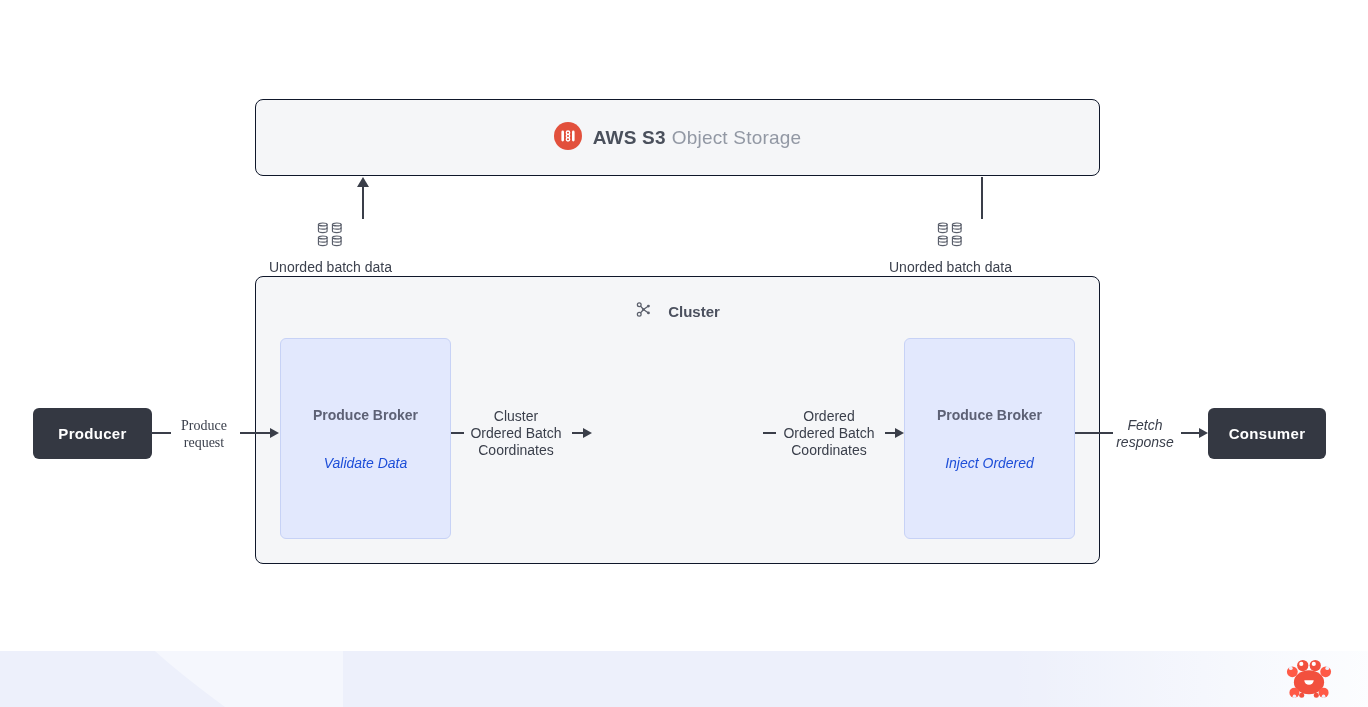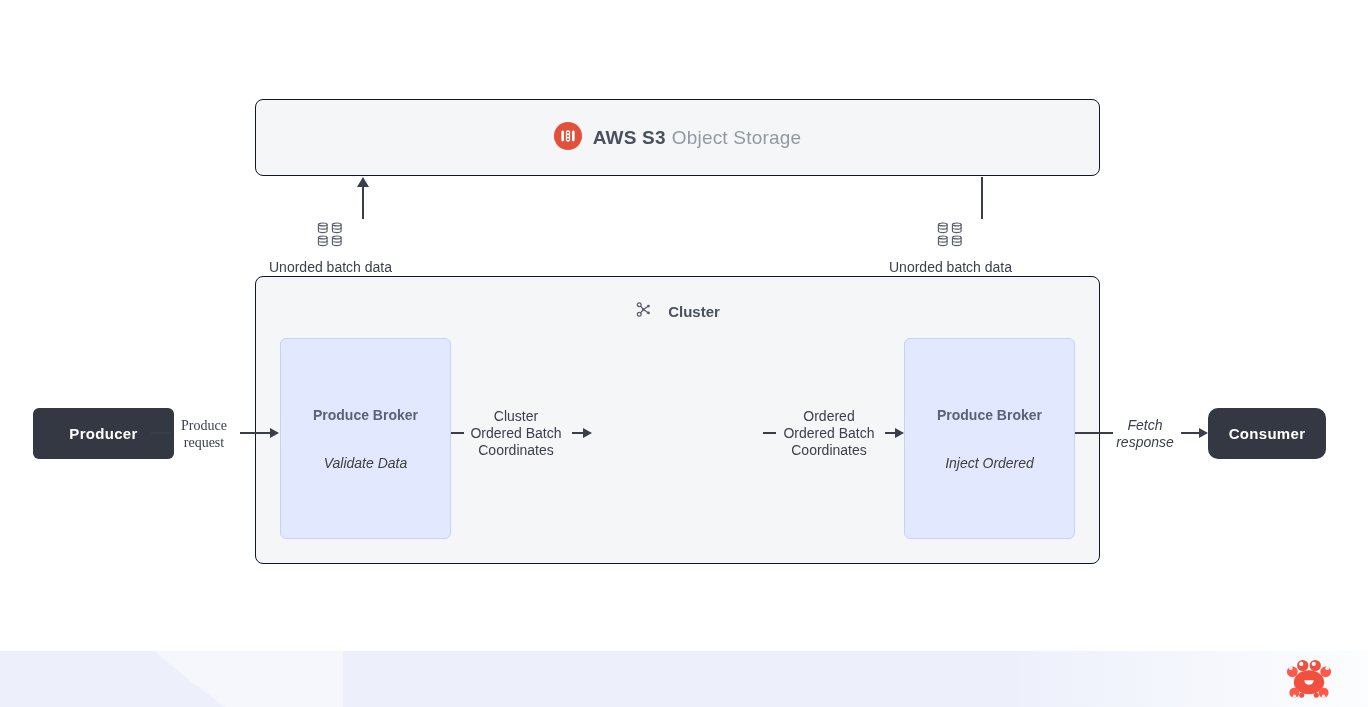--- a/index.html
+++ b/index.html
@@ -14,26 +14,26 @@
   .s3-bold{font-weight:bold;color:#4a505c;}
   .s3-light{color:#9298a4;margin-left:6px;}
   .cluster-header{position:absolute;left:0;right:0;top:24px;display:flex;align-items:center;justify-content:center;gap:16px;}
   .cluster-title{font-size:15px;font-weight:bold;color:#4b505e;}
 
   
   .node-box{position:absolute;top:338px;width:171px;height:201px;background:#e2e8fd;border:1px solid #c7d2f6;
             border-radius:6px;box-sizing:border-box;display:flex;flex-direction:column;align-items:center;
             justify-content:center;gap:7px;}
   .node-title{font-size:14px;font-weight:bold;color:#5d6175;}
-  .node-sub{font-size:14px;font-style:italic;color:#404040;margin-top:25px;}
+  .node-sub{font-size:14px;font-style:italic;color:#1d4ed8;margin-top:25px;}
   #broker-validate{left:280px;} #batch-coordinator{left:592px;} #broker-inject{left:904px;}
 
   .dark-node{position:absolute;top:408px;height:51px;background:#343842;border-radius:6px;color:#ffffff;
              font-weight:bold;font-size:15px;display:flex;align-items:center;justify-content:center;letter-spacing:.3px;}
-  #producer{left:33px;width:141px;text-align:center;} #consumer{left:1208px;width:118px;border-radius:10px;}
+  #producer{left:33px;width:119px;text-align:center;} #consumer{left:1208px;width:118px;}
 
   
   .h-line{position:absolute;height:2px;background:#3a3e49;}
   .v-line{position:absolute;width:2px;background:#3a3e49;}
   .arrow-right{position:absolute;width:0;height:0;border-top:5px solid transparent;border-bottom:5px solid transparent;border-left:9px solid #3a3e49;}
   .arrow-up{position:absolute;width:0;height:0;border-left:6px solid transparent;border-right:6px solid transparent;border-bottom:10px solid #3a3e49;}
   .arrow-down{position:absolute;width:0;height:0;border-left:6px solid transparent;border-right:6px solid transparent;border-top:10px solid #3a3e49;}
   .edge-label{position:absolute;font-size:14px;line-height:17px;color:#3a3f4b;text-align:center;}
   .lbl-line{display:block;}
 

